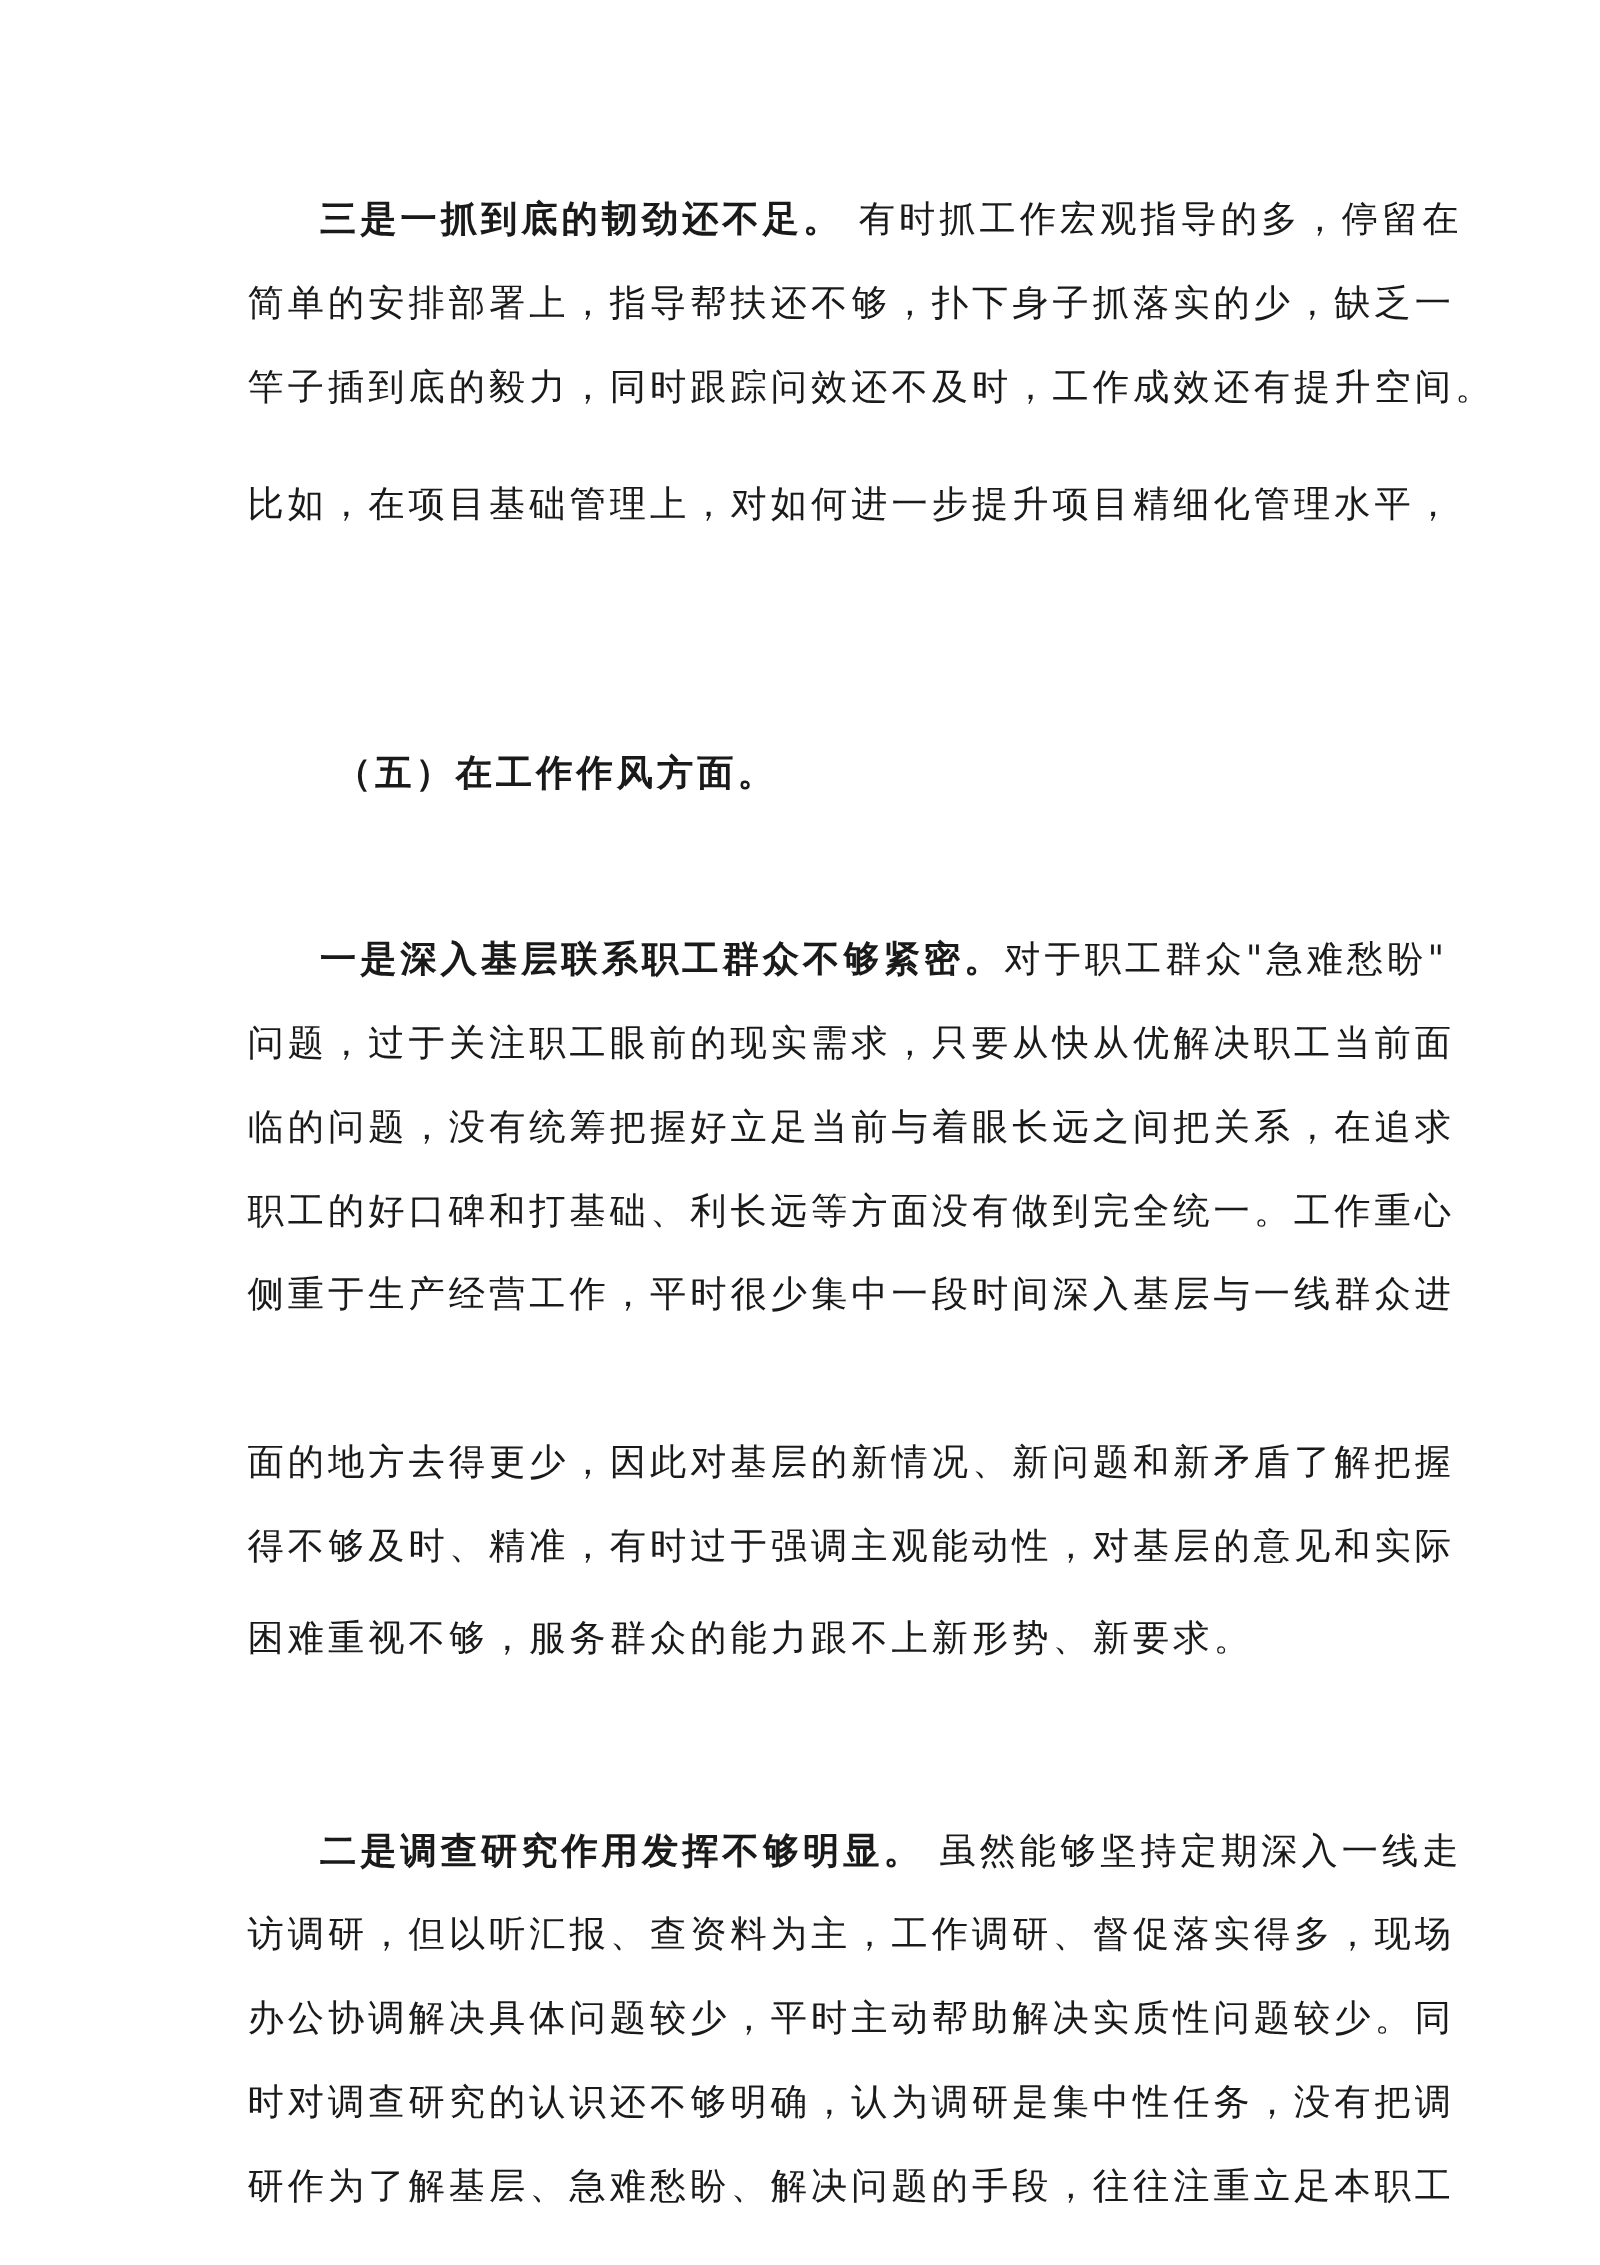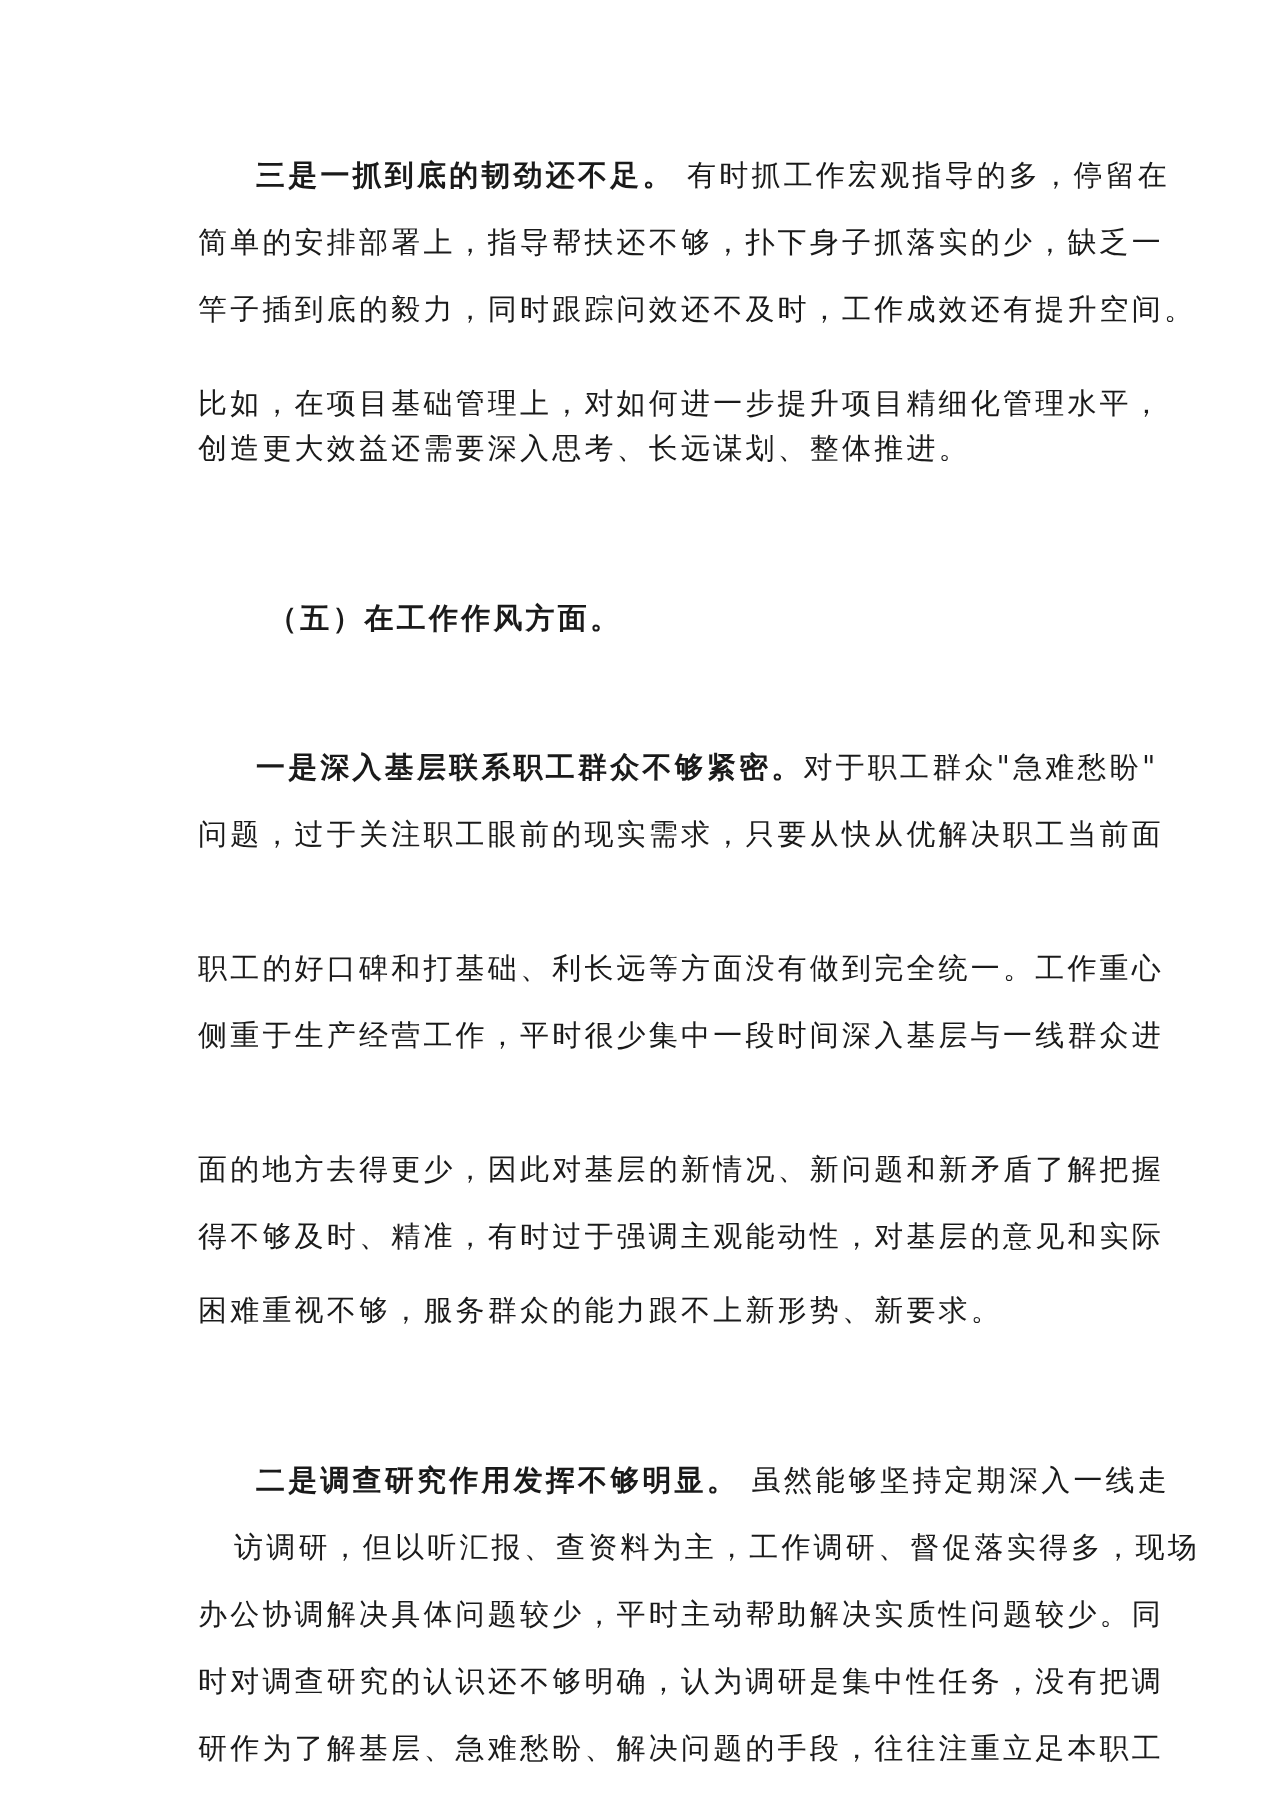--- a/index.html
+++ b/index.html
@@ -15,35 +15,35 @@
 <body>
 
 <div class="page">
 
   <div class="line indent" style="top:155px;">
     <span class="b">三是一抓到底的韧劲还不足。</span><span> 有时抓工作宏观指导的多，停留在</span>
   </div>
   <div class="line" style="top:222px;">简单的安排部署上，指导帮扶还不够，扑下身子抓落实的少，缺乏一</div>
   <div class="line" style="top:289px;">竿子插到底的毅力，同时跟踪问效还不及时，工作成效还有提升空间。</div>
   <div class="line" style="top:355px;margin-top:28px;">比如，在项目基础管理上，对如何进一步提升项目精细化管理水平，</div>
-  <div class="line" style="top:428px;">创造更大效益还需要深入思考、长远谋划、整体推进。</div>
 
   <div class="line head" style="top:598px; left:268px;text-align:right;">（五）在工作作风方面。</div>
 
   <div class="line indent" style="top:747px;">
     <span class="b">一是深入基层联系职工群众不够紧密。</span><span>对于职工群众"急难愁盼"</span>
   </div>
   <div class="line" style="top:814px;">问题，过于关注职工眼前的现实需求，只要从快从优解决职工当前面</div>
+  <div class="line" style="top:881px;">临的问题，没有统筹把握好立足当前与着眼长远之间把关系，在追求</div>
   <div class="line" style="top:948px;">职工的好口碑和打基础、利长远等方面没有做到完全统一。工作重心</div>
   <div class="line" style="top:1015px;">侧重于生产经营工作，平时很少集中一段时间深入基层与一线群众进</div>
   <div class="line" style="top:1149px;">面的地方去得更少，因此对基层的新情况、新问题和新矛盾了解把握</div>
   <div class="line" style="top:1216px;">得不够及时、精准，有时过于强调主观能动性，对基层的意见和实际</div>
   <div class="line" style="top:1290px;">困难重视不够，服务群众的能力跟不上新形势、新要求。</div>
 
   <div class="line indent" style="top:1460px;">
     <span class="b">二是调查研究作用发挥不够明显。</span><span> 虽然能够坚持定期深入一线走</span>
   </div>
-  <div class="line" style="top:1527px;margin-left:36px;">访调研，但以听汇报、查资料为主，工作调研、督促落实得多，现场</div>
+  <div class="line" style="top:1527px;">访调研，但以听汇报、查资料为主，工作调研、督促落实得多，现场</div>
   <div class="line" style="top:1594px;">办公协调解决具体问题较少，平时主动帮助解决实质性问题较少。同</div>
   <div class="line" style="top:1661px;">时对调查研究的认识还不够明确，认为调研是集中性任务，没有把调</div>
   <div class="line" style="top:1728px;">研作为了解基层、急难愁盼、解决问题的手段，往往注重立足本职工</div>
 
 </div>
 
 </body></html>

